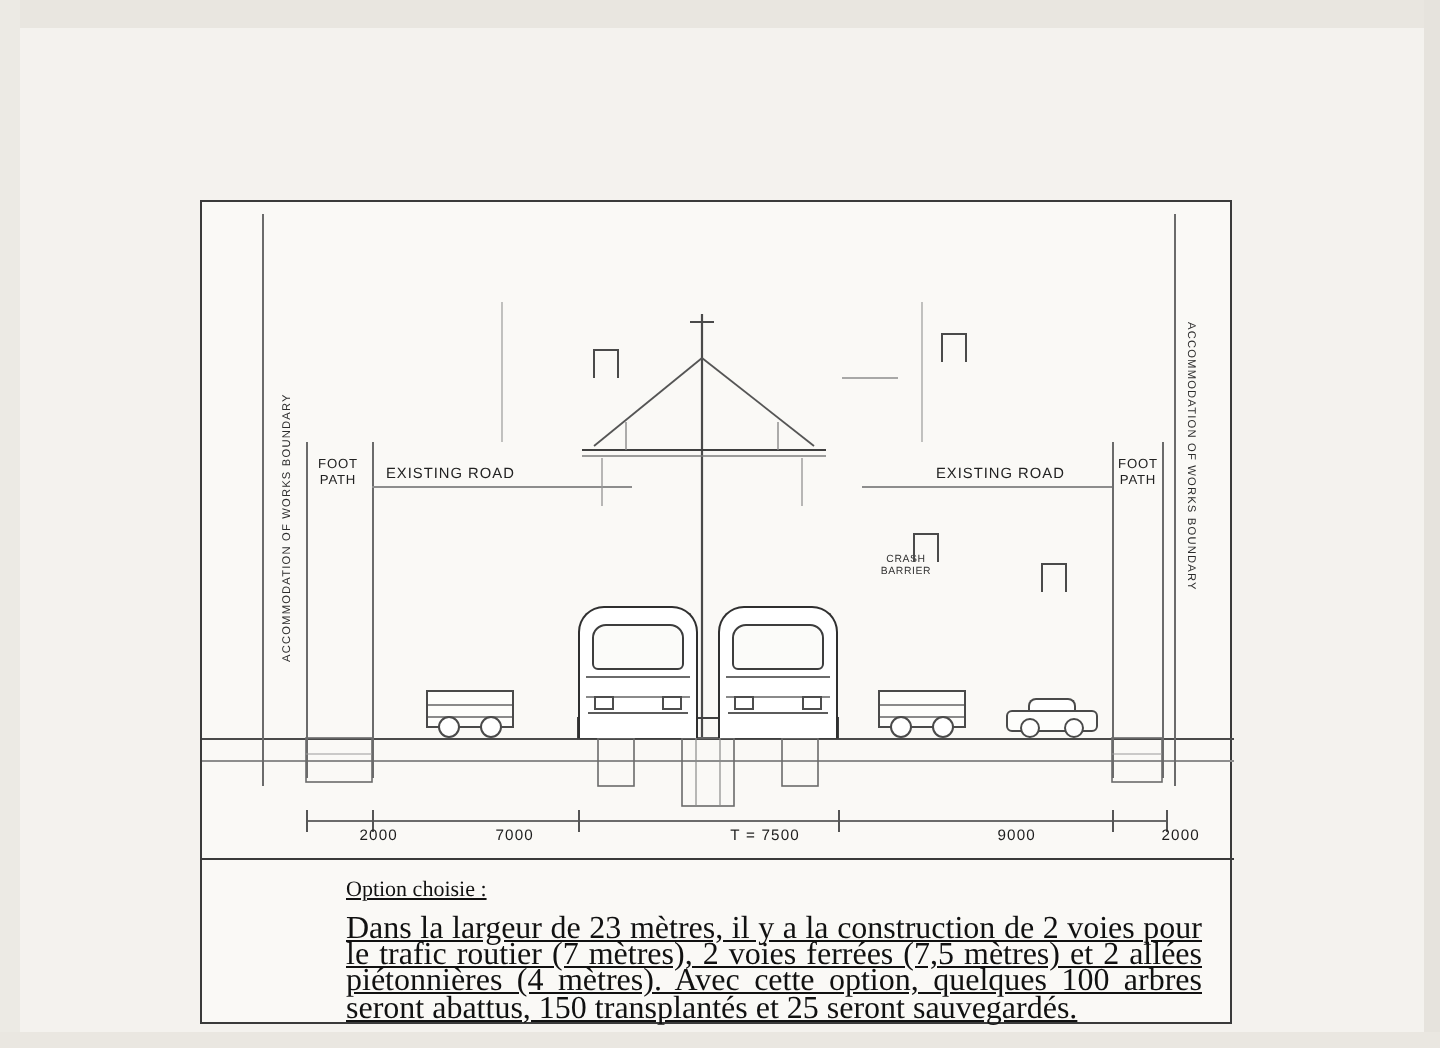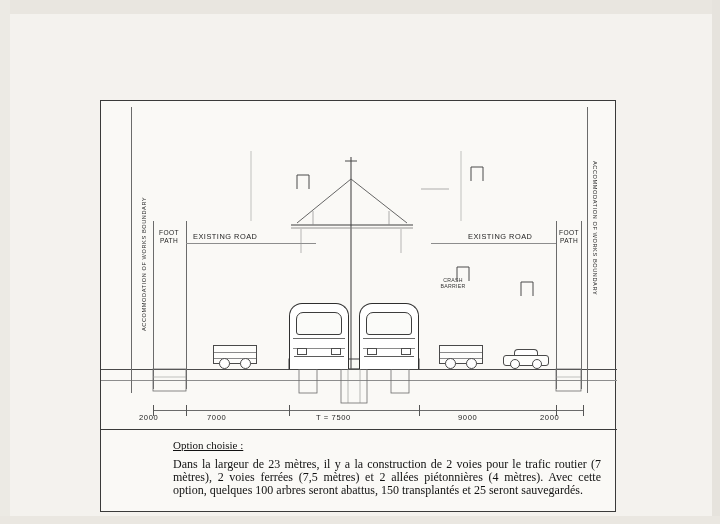--- a/index.html
+++ b/index.html
@@ -52,36 +52,36 @@
 
   
   #dims{
     position:absolute;left:0;bottom:82px;width:516px;height:26px;
   }
   .dimtick{position:absolute;width:1px;height:11px;background:#555;top:2px;}
   .dimtext{
     position:absolute;top:10px;
     font-family:"Liberation Sans", sans-serif;
     font-size:7.6px;color:#1d1d1d;letter-spacing:.6px;
-    text-align:left;
+    text-align:right;
   }
 
   
   #textblock{
     position:absolute;left:0;bottom:0;width:516px;height:82px;
     border-top:1px solid #3a3a3a;
     box-sizing:border-box;
     padding:9px 16px 0 72px;
   }
   #optTitle{
     font-size:11px;font-weight:normal;text-decoration:underline;color:#111;
     margin-bottom:7px;
   }
   #optBody{
-    font-size:12px;color:#111;line-height:13.2px;text-align:justify;
+    font-size:16px;color:#111;line-height:13.2px;text-align:justify;text-decoration:underline;
   }
 
   .tram{
     position:absolute;bottom:0;width:60px;height:66px;
     border:1.2px solid #2f2f2f;border-bottom:none;
     border-radius:13px 13px 0 0;
     background:#ffffff;box-sizing:border-box;
   }
   .tram .win{
     position:absolute;left:6px;right:6px;top:8px;height:21px;
@@ -267,21 +267,21 @@
 
       <div class="dimtick" style="left:52px;"></div>
       <div class="dimtick" style="left:85px;"></div>
       <div class="dimtick" style="left:188px;"></div>
       <div class="dimtick" style="left:318px;"></div>
       <div class="dimtick" style="left:455px;"></div>
       <div class="dimtick" style="left:482px;"></div>
 
       <div class="dimtext" style="left:38px;width:60px;">2000</div>
       <div class="dimtext" style="left:106px;width:60px;">7000</div>
-      <div class="dimtext" style="left:215px;width:60px;">T = 7500</div>
+      <div class="dimtext" style="left:239px;width:60px;">T = 7500</div>
       <div class="dimtext" style="left:357px;width:60px;">9000</div>
       <div class="dimtext" style="left:439px;width:60px;">2000</div>
     </div>
 
     <div id="textblock">
       <div id="optTitle">Option choisie :</div>
       <div id="optBody">Dans la largeur de 23 mètres, il y a la construction de 2 voies pour le trafic routier (7 mètres), 2 voies ferrées (7,5 mètres) et 2 allées piétonnières (4 mètres). Avec cette option, quelques 100 arbres seront abattus, 150 transplantés et  25 seront sauvegardés.</div>
     </div>
 
   </div>

